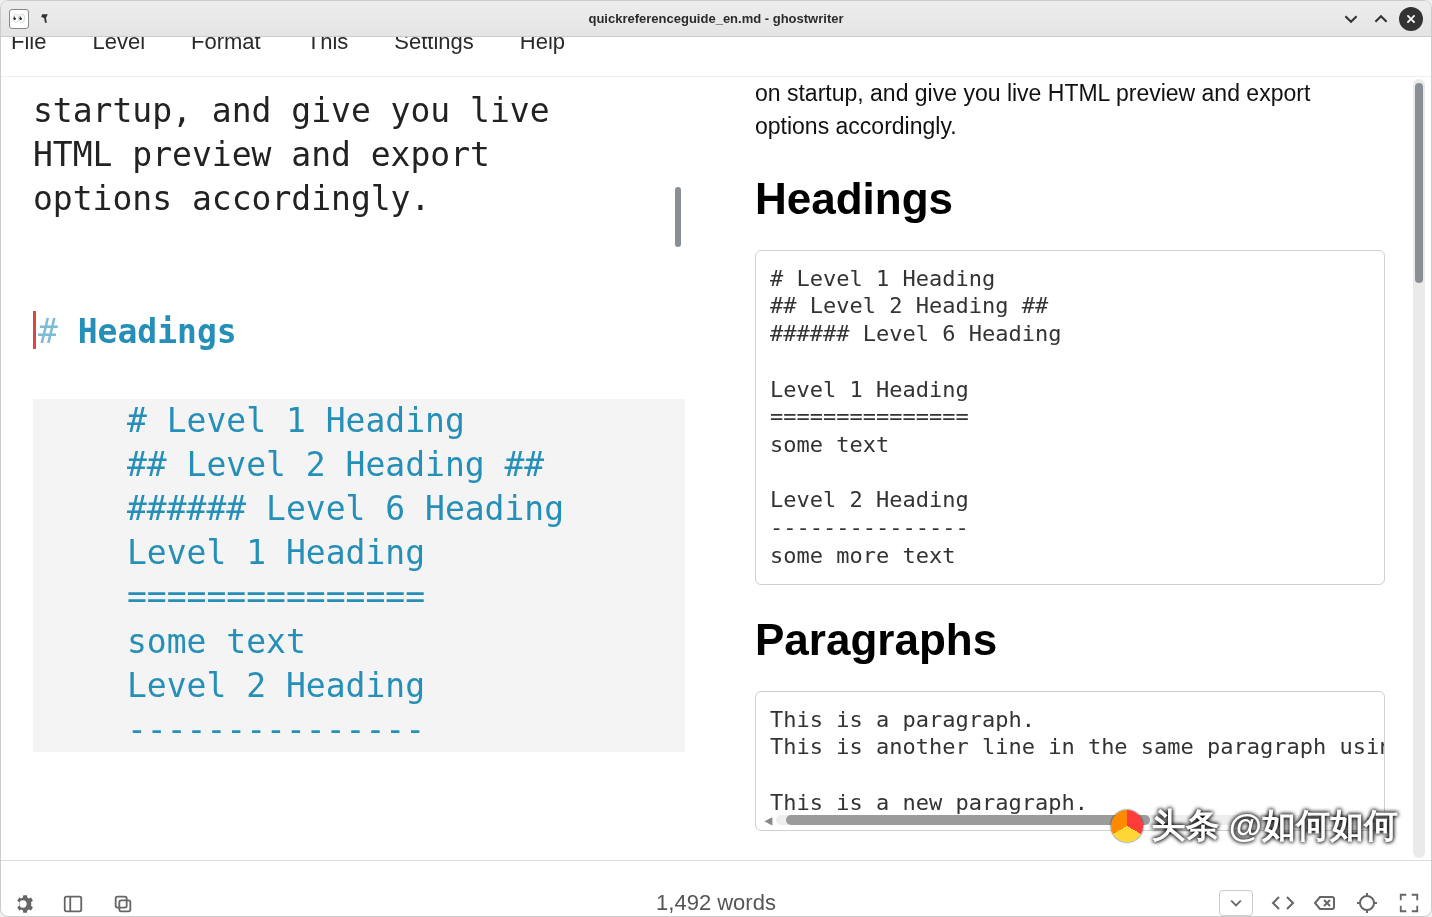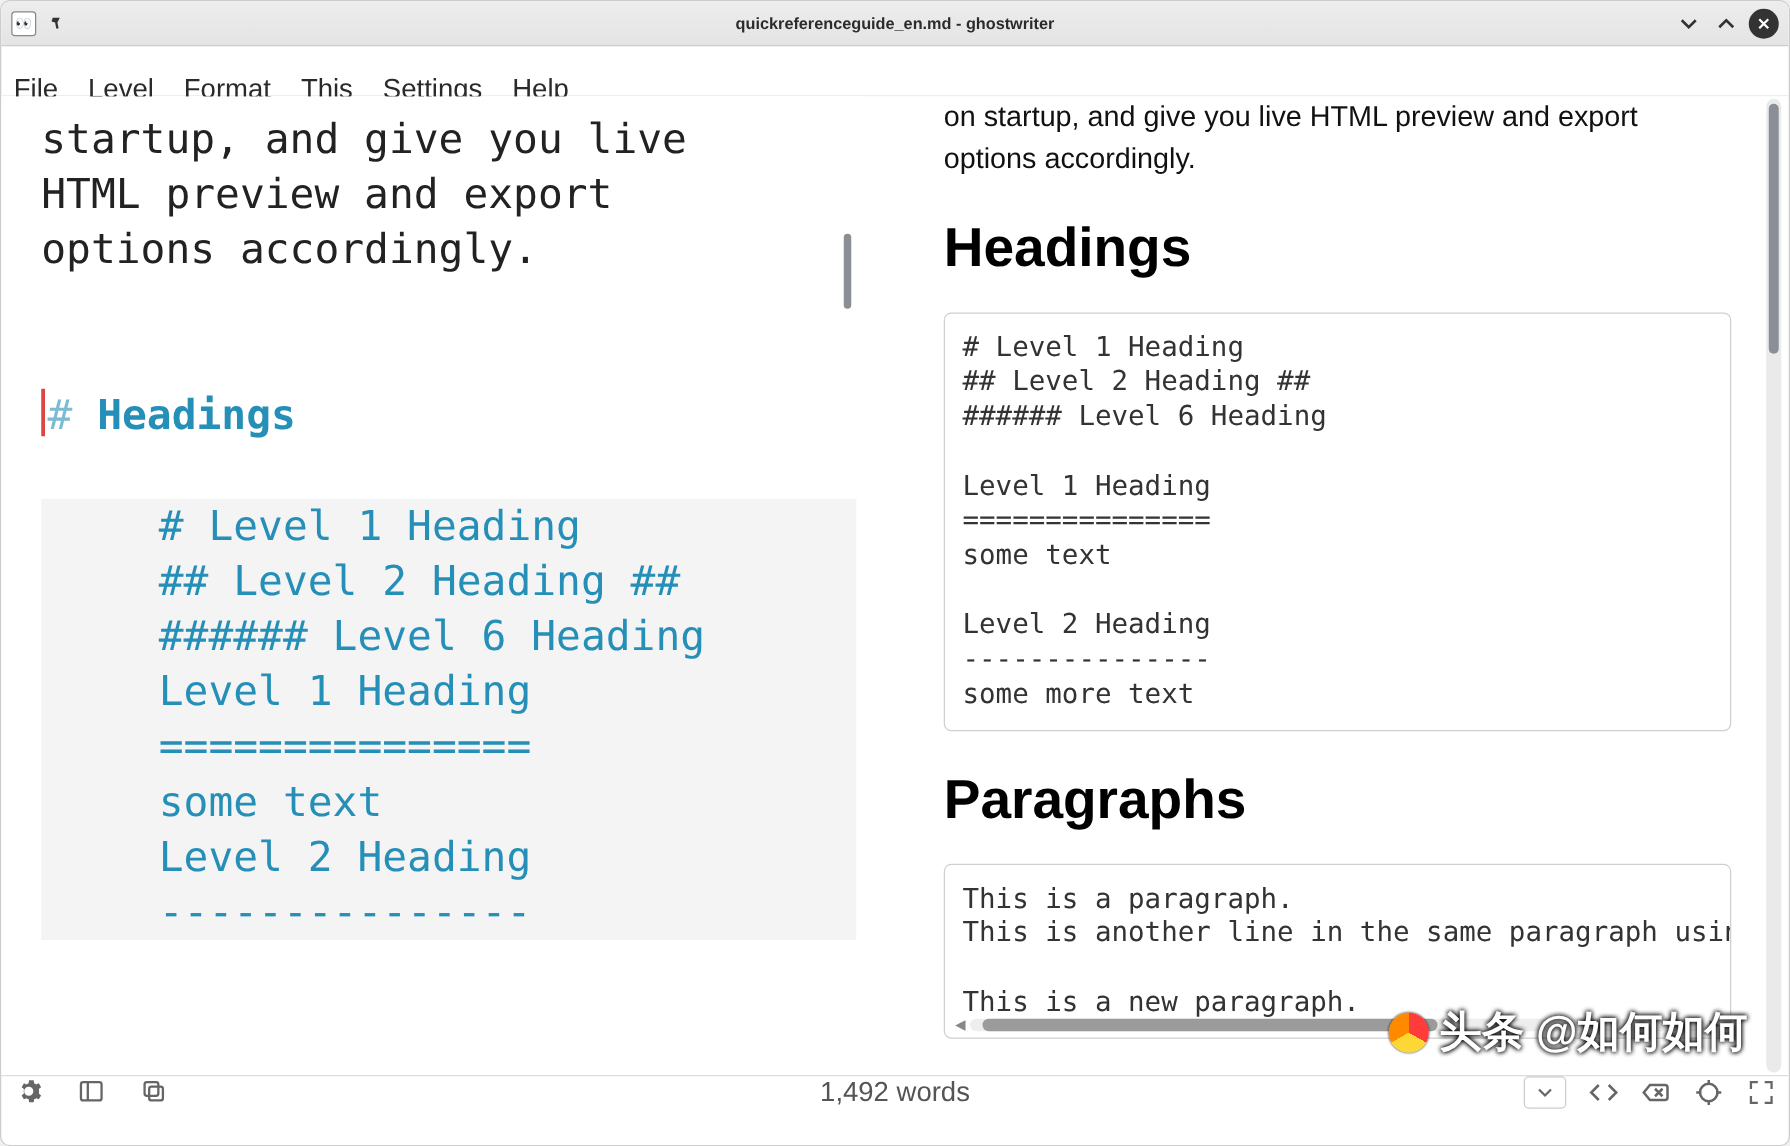--- a/index.html
+++ b/index.html
@@ -10,21 +10,21 @@
   .titlebar { height: 36px; background: linear-gradient(#ededed, #e4e4e4); border-bottom: 1px solid #ccc; display: flex; align-items: center; position: relative; }
   .titlebar-left { display: flex; align-items: center; gap: 8px; padding-left: 8px; }
   .app-icon { width: 20px; height: 20px; background: #fff; border: 1px solid #888; border-radius: 3px; display: flex; align-items: center; justify-content: center; font-size: 11px; color: #b04040; font-weight: bold; }
   .pin-icon { width: 16px; height: 16px; color: #333; }
   .title-text { position: absolute; left: 50%; transform: translateX(-50%); font-size: 13px; font-weight: bold; color: #2b2b2b; }
   .titlebar-right { margin-left: auto; display: flex; align-items: center; gap: 6px; padding-right: 8px; }
   .win-btn { width: 24px; height: 24px; display: flex; align-items: center; justify-content: center; color: #333; cursor: pointer; }
   .win-close { background: #333; color: #fff; border-radius: 50%; }
 
   
-  .menubar { height: 40px; display: flex; align-items: flex-start; gap: 16px; padding: 17px 6px; font-size: 22px; color: #2a2a2a; border-bottom: 1px solid #eee; }
+  .menubar { height: 40px; display: flex; align-items: flex-end; gap: 38px; padding: 17px 6px; font-size: 22px; color: #2a2a2a; border-bottom: 1px solid #eee; }
   .menubar span { cursor: pointer; padding: 4px 4px; }
 
   
   .content { flex: 1; display: flex; overflow: hidden; }
 
   
   .editor { flex: 0 0 690px; background: #fff; position: relative; overflow: hidden; padding-left: 26px; }
   .editor-text { padding: 12px 6px; font-family: "DejaVu Sans Mono", monospace; font-size: 33px; line-height: 1.34; white-space: pre; color: #222; }
   .editor-text .hblock { color: #258fb8; }
   .editor-text .hmark { color: #258fb8; opacity: 0.6; }
@@ -39,21 +39,21 @@
   .preview h1 { font-size: 44px; font-weight: 800; margin: 30px 0 26px; color: #000; }
   .preview pre { background: #fff; border: 1px solid #cfcfcf; border-radius: 6px; padding: 14px 14px; font-family: "DejaVu Sans Mono", monospace; font-size: 22px; line-height: 1.26; color: #333; white-space: pre; position: relative; margin-bottom: 22px; overflow: hidden; }
   .pre-scroll-h { position:absolute; left:8px; right:8px; bottom:4px; height:12px; display:flex; align-items:center; }
   .pre-scroll-h .arrow { font-size:14px; color:#888; }
   .pre-scroll-h .track { flex:1; height:10px; background:#eee; border-radius:5px; margin:0 4px; position:relative; }
   .pre-scroll-h .thumb { position:absolute; left:10px; top:0; bottom:0; width:62%; background:#9b9b9b; border-radius:5px; }
   .preview-scroll { position:absolute; top:6px; right:8px; width:8px; height:200px; background:#8a8f95; border-radius:4px; }
   .preview-scroll-bg { position:absolute; top:2px; right:6px; width:12px; bottom:2px; background:#eaeaea; border-radius:6px; }
 
   
-  .statusbar { height: 56px; border-top: 1px solid #ddd; display: flex; align-items: flex-start; padding: 0 10px; position: relative; color: #555; gap: 33px; }
+  .statusbar { height: 56px; border-top: 1px solid #ddd; display: flex; align-items: flex-end; padding: 0 10px; position: relative; color: #555; gap: 33px; }
   .statusbar-left { display: flex; gap: 26px; align-items: center; }
   .statusbar-center { position: absolute; left: 50%; transform: translateX(-50%); font-size: 22px; color: #555; }
   .statusbar-right { margin-left: auto; display: flex; gap: 18px; align-items: center; }
   .ico { width: 24px; height: 24px; display:flex; align-items:center; justify-content:center; cursor:pointer; color:#555; }
 
   
   .watermark { position: absolute; right: 34px; bottom: 68px; font-size: 34px; font-weight: 700; color: #fff; text-shadow: 0 0 4px #000, 0 0 4px #000; display: flex; align-items: center; gap: 8px; pointer-events:none; }
   .wm-logo { width:32px; height:32px; border-radius:50%; background: conic-gradient(#ff3b3b 0 120deg, #fdd835 120deg 240deg, #ff8a00 240deg 360deg); box-shadow: 0 0 2px #000; }
 </style>
 </head>

